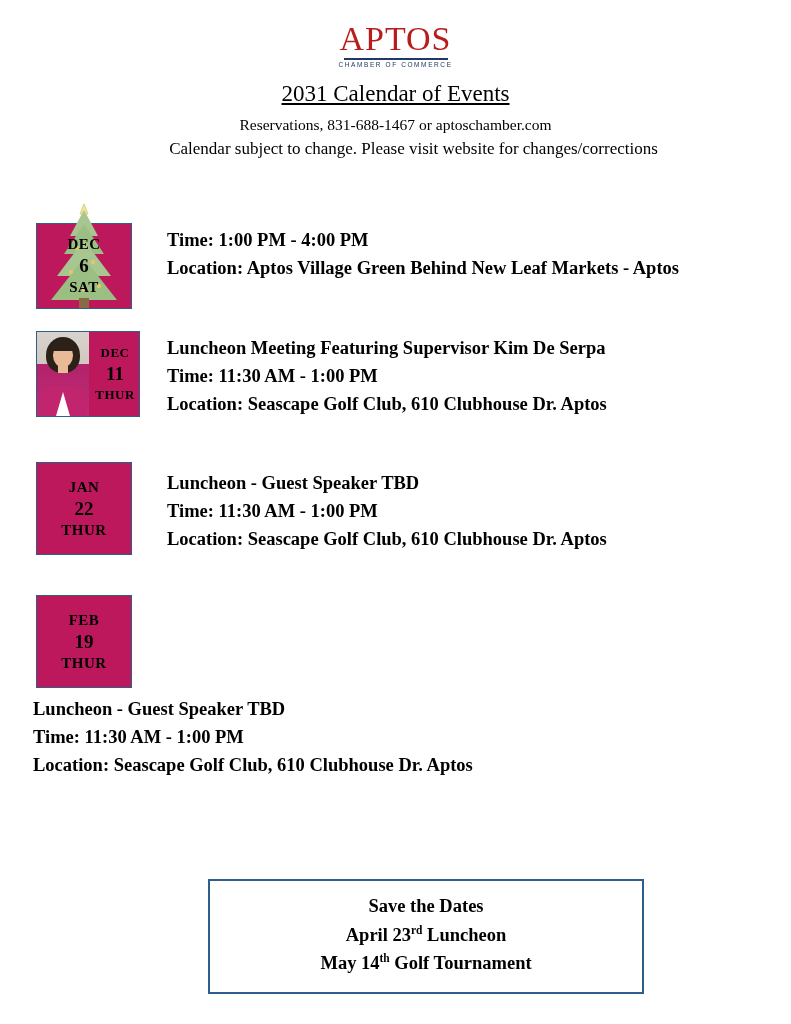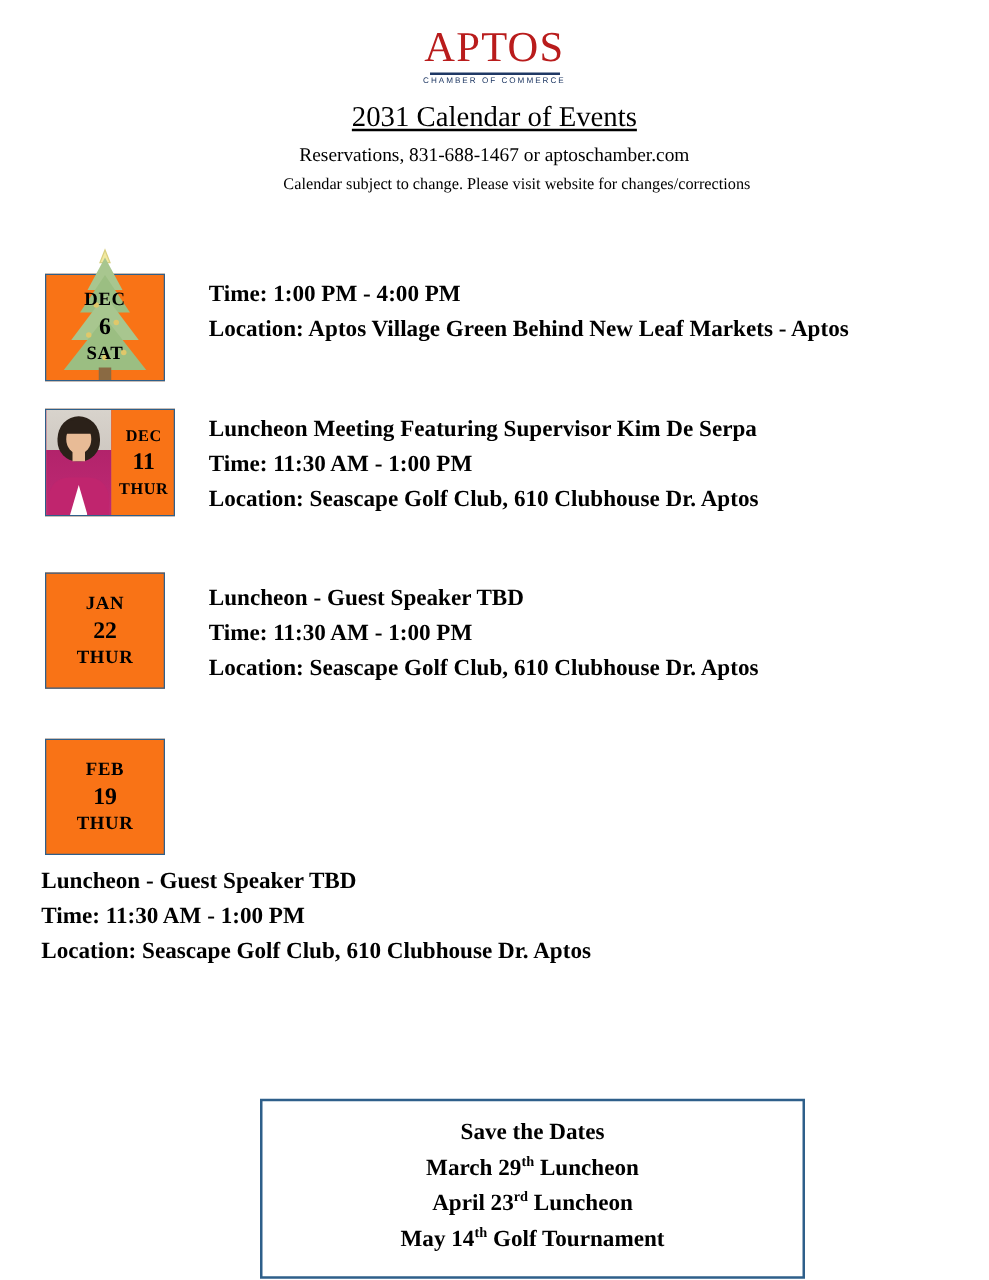--- a/index.html
+++ b/index.html
@@ -49,21 +49,21 @@
     font-size: 23px;
     margin-top: 10px;
     text-decoration: underline;
     font-weight: 400;
   }
   .doc-sub {
     font-size: 15.5px;
     margin-top: 9px;
   }
   .doc-sub2 {
-    font-size: 13px;
+    font-size: 17px;
     margin-top: 5px;
     padding-left: 36px;
   }
 
   
   .events {
     position: relative;
     margin-top: 64px;
   }
   .event-row {
@@ -76,21 +76,21 @@
     border: 1.5px solid #2E5F8A;
     width: 96px;
     min-height: 86px;
     margin-left: 36px;
     text-align: center;
     position: relative;
     display: flex;
     flex-direction: column;
     justify-content: center;
     font-family: "Liberation Serif", serif;
-    background: #f97316;
+    background: #be185d;
     flex: 0 0 auto;
   }
   .date-box .mon {
     font-size: 15px;
     font-weight: bold;
     letter-spacing: 0.5px;
   }
   .date-box .day {
     font-size: 19px;
     font-weight: bold;
@@ -307,21 +307,18 @@
       <div>Time: 11:30 AM - 1:00 PM</div>
       <div>Location: Seascape Golf Club, 610 Clubhouse Dr. Aptos</div>
     </div>
   </div>
 
 </div>
 
 <div class="save-box">
   <div>Save the Dates</div>
   <div>
-    <span>March 29</span><sup>th</sup><span> Luncheon</span>
-  </div>
-  <div>
     <span>April 23</span><sup>rd</sup><span> Luncheon</span>
   </div>
   <div>
     <span>May 14</span><sup>th</sup><span> Golf Tournament</span>
   </div>
 </div>
 
 </body></html>

